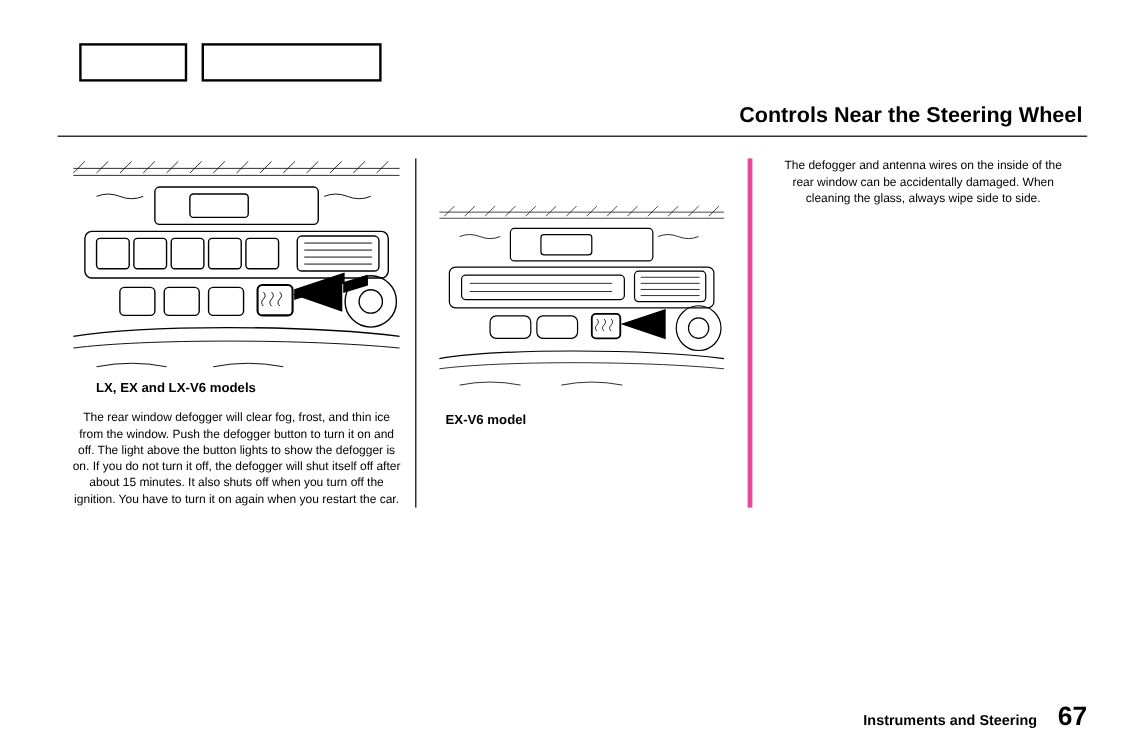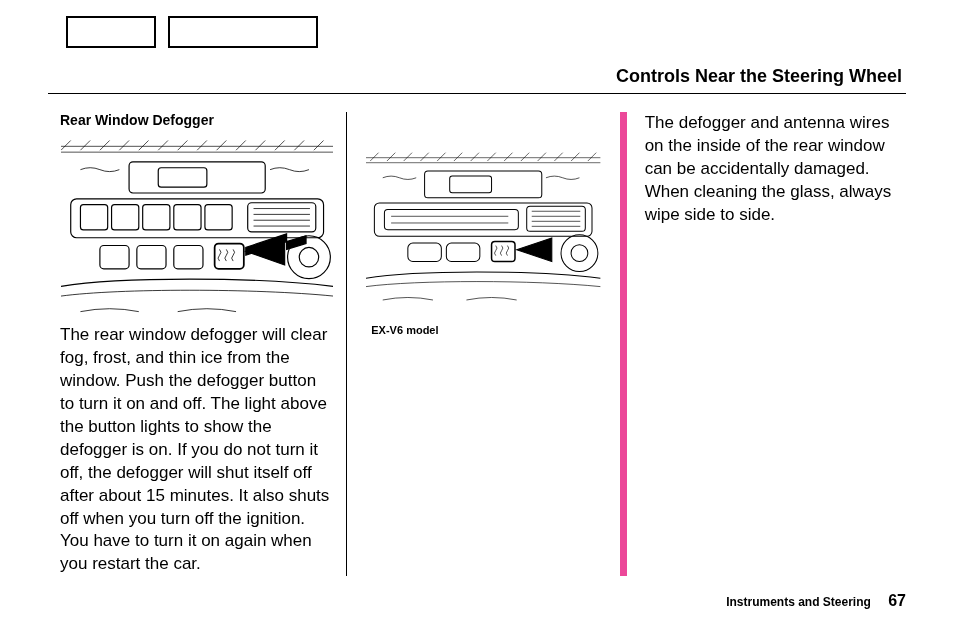--- a/index.html
+++ b/index.html
@@ -1,34 +1,34 @@
 <!DOCTYPE html>
 <html><head>
 <meta charset="utf-8">
 <style>
   * { box-sizing: border-box; margin: 0; padding: 0; }
   html, body { width: 954px; height: 628px; font-family: Arial, Helvetica, sans-serif; background: #fff; color: #000; }
-  .page { position: relative; width: 954px; height: 628px; padding: 16px 48px 20px 48px; }
+  .page { position: relative; width: 954px; height: 628px; padding: 36px 48px 20px 48px; }
   .top-boxes { display: flex; gap: 12px; margin-bottom: 18px; margin-left: 18px; }
   .top-box { border: 2px solid #000; width: 90px; height: 32px; }
   .top-box.wide { width: 150px; }
   .page-title { text-align: right; font-weight: bold; font-size: 18px; margin-bottom: 6px; padding-right: 4px; }
   .hr { border-top: 1.5px solid #000; margin-bottom: 18px; }
   .columns { display: flex; gap: 0; }
   .col { padding: 0 12px; }
   .col1 { width: 300px; border-right: 1px solid #000; }
-  .col2 { width: 280px; border-right: 7px solid #ec4899; padding-left: 18px; padding-right: 18px; }
+  .col2 { width: 280px; border-right: 4px solid #ec4899; padding-left: 18px; padding-right: 18px; }
   .col3 { width: 280px; padding-left: 18px; }
   .section-heading { font-weight: bold; font-size: 14px; margin-bottom: 10px; }
   .figure { width: 100%; height: 180px; border: 1px solid #fff; margin-bottom: 6px; }
   .caption { font-weight: bold; font-size: 11px; margin-bottom: 12px; padding-left: 20px; }
-  .body-text { font-size: 17px; line-height: 1.35; }
+  .body-text { font-size: 10px; line-height: 1.35; text-align: center; }
   .footer { position: absolute; bottom: 18px; right: 48px; font-size: 12px; }
   .footer .section-name { font-weight: bold; margin-right: 14px; }
-  .footer .page-num { font-weight: bold; font-size: 16px; }
+  .footer .page-num { font-weight: bold; font-size: 22px; }
 
   
   .dash { width: 100%; height: 100%; }
   .dash rect, .dash line, .dash path, .dash circle, .dash polygon { stroke: #000; fill: none; stroke-width: 1.2; }
   .dash .thin { stroke-width: 0.8; }
   .dash .hatch line { stroke-width: 0.7; }
   .dash .arrow { fill: #000; stroke: #000; }
 </style>
 </head>
 <body>
@@ -39,21 +39,20 @@
     <div class="top-box"></div>
     <div class="top-box wide"></div>
   </div>
 
   <div class="page-title">Controls Near the Steering Wheel</div>
   <div class="hr"></div>
 
   <div class="columns">
 
     <div class="col col1">
-      <div class="section-heading">Rear Window Defogger</div>
 
       <div class="figure">
         <svg class="dash" viewBox="0 0 280 180">
 
           <g class="hatch">
             <line x1="0" y1="6" x2="280" y2="6"></line>
             <line x1="0" y1="12" x2="280" y2="12"></line>
             <line x1="0" y1="10" x2="10" y2="0"></line>
               <line x1="20" y1="10" x2="30" y2="0"></line>
               <line x1="40" y1="10" x2="50" y2="0"></line>
@@ -101,20 +100,21 @@
 
           <polygon class="arrow" points="190,118 232,104 232,112 252,106 252,98 232,104 232,96 190,110"></polygon>
           <polygon class="arrow" points="190,114 230,100 230,128 190,114" style="fill:#000"></polygon>
 
           <path d="M0 150 C 60 140, 200 140, 280 150"></path>
           <path class="thin" d="M0 160 C 60 152, 200 152, 280 160"></path>
           <path class="thin" d="M20 176 q30 -6 60 0"></path>
           <path class="thin" d="M120 176 q30 -6 60 0"></path>
         </svg>
       </div>
+      <div class="caption">LX, EX and LX-V6 models</div>
 
       <div class="body-text">The rear window defogger will clear fog, frost, and thin ice from the window. Push the defogger button to turn it on and off. The light above the button lights to show the defogger is on. If you do not turn it off, the defogger will shut itself off after about 15 minutes. It also shuts off when you turn off the ignition. You have to turn it on again when you restart the car.</div>
     </div>
 
     <div class="col col2">
       <div style="height:26px"></div>
       <div class="figure">
         <svg class="dash" viewBox="0 0 280 180">
           <g class="hatch">
             <line x1="0" y1="6" x2="280" y2="6"></line>

